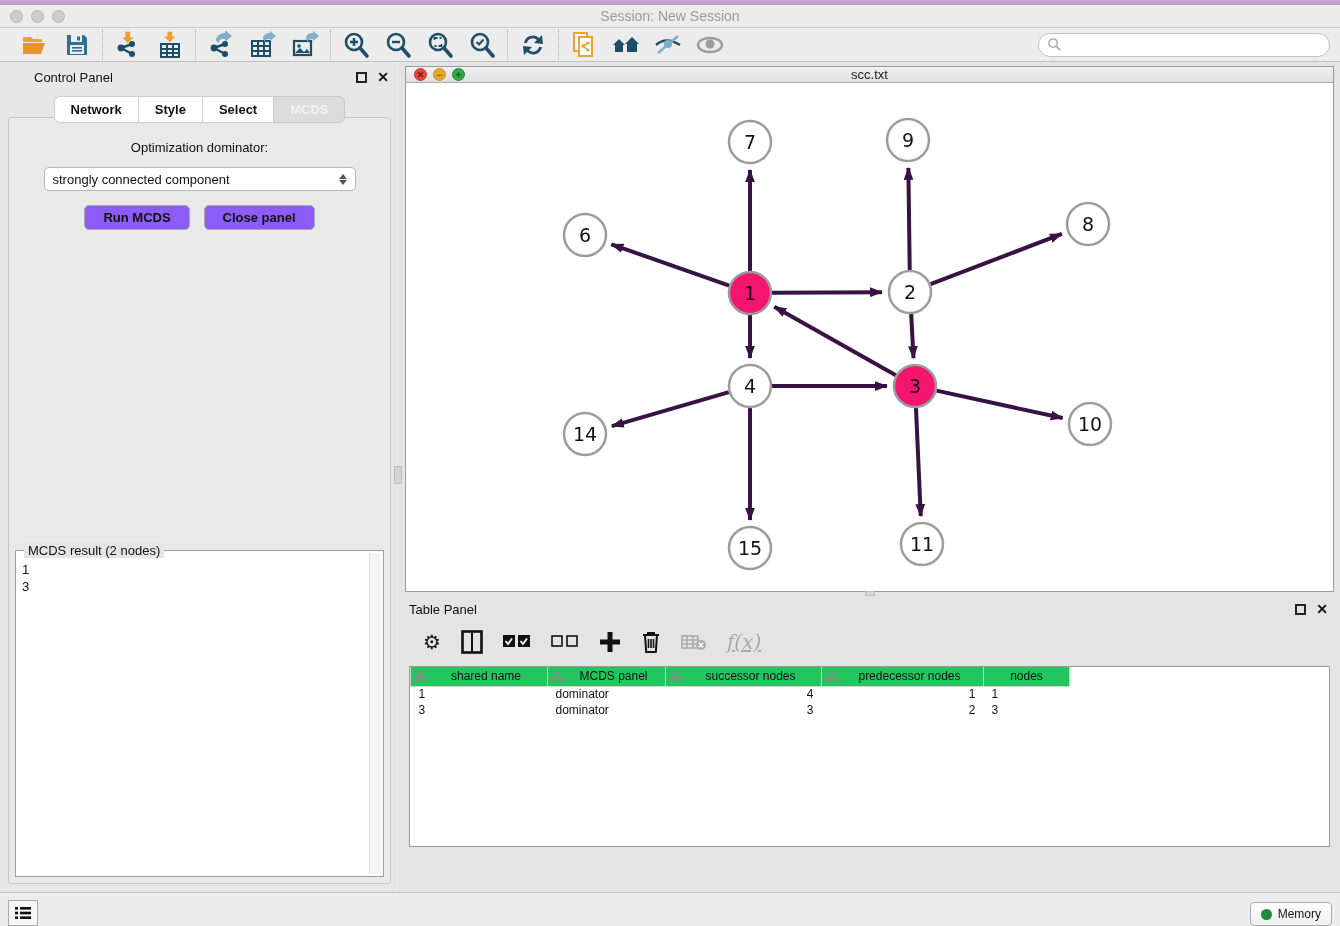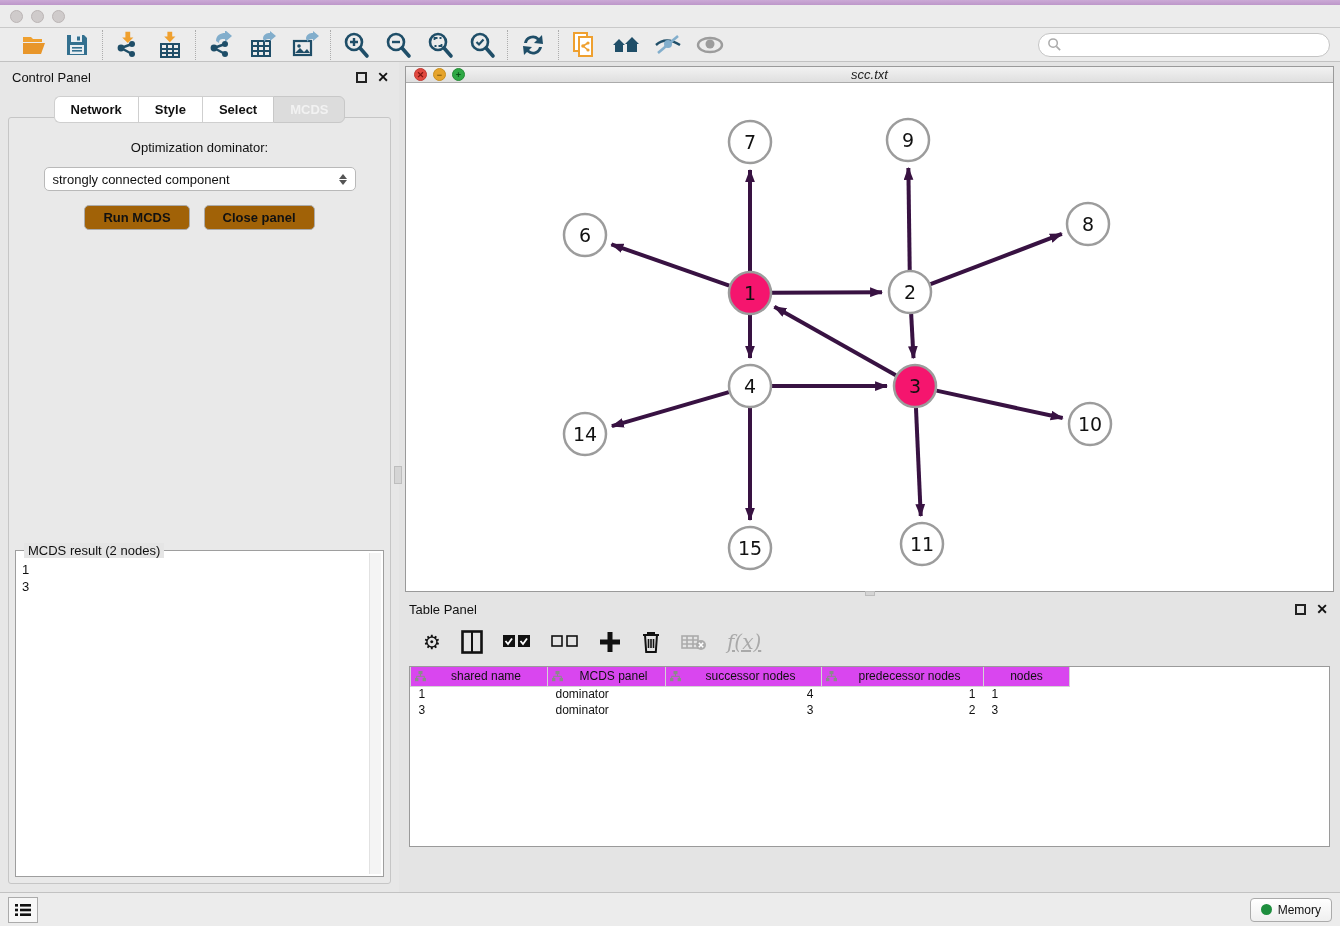--- a/index.html
+++ b/index.html
@@ -23,21 +23,21 @@
   .search-wrap { margin-left:auto; }
   .search-box { width:292px; height:24px; background:#FFF; border:1px solid #C4C4C4;
     border-radius:12px; display:flex; align-items:center; padding-left:8px; }
   .search-box svg { opacity:.55; }
 
   
   .main { display:flex; height:830px; }
 
   
   .control-panel { width:400px; background:#E7E7E7; padding:0 0 0 0; position:relative; }
-  .panel-header { height:26px; display:flex; align-items:center; padding:4px 10px 0 12px; }
+  .panel-header { height:26px; display:flex; align-items:center; padding:4px 10px 0 12px;margin-left:22px; }
   .panel-title { font-size:13px; color:#111; }
   .panel-header .spacer { flex:1; }
   .win-float { width:11px; height:11px; border:2px solid #222; margin-right:10px; }
   .win-close { font-size:14px; font-weight:bold; color:#111; line-height:1; }
 
   .cp-tabs { display:flex; justify-content:center; margin-top:8px; position:relative; z-index:2; }
   .cp-tab { font-size:13px; font-weight:600; padding:5px 16px; background:#FFF;
     border:1px solid #CFCFCF; border-right:none; color:#111; }
   .cp-tab:first-child { border-top-left-radius:6px; border-bottom-left-radius:6px; }
   .cp-tab:last-child { border-right:1px solid #CFCFCF; border-top-right-radius:6px; border-bottom-right-radius:6px; }
@@ -48,21 +48,21 @@
   .opt-label { text-align:center; font-size:13px; color:#111; margin-bottom:12px; }
   .criterion-select { margin:0 auto; width:312px; height:24px; background:#FFF;
     border:1px solid #B9B9B9; border-radius:5px; display:flex; align-items:center;
     padding:0 8px; font-size:13px; color:#111; }
   .criterion-select .sel-label { flex:1; }
   .stepper { display:flex; flex-direction:column; align-items:center; gap:1px; }
   .stepper i { border:4px solid transparent; display:block; width:0; height:0; }
   .stepper .up { border-bottom:5px solid #555; border-top:none; }
   .stepper .dn { border-top:5px solid #555; border-bottom:none; }
   .cp-buttons { display:flex; justify-content:center; gap:14px; margin-top:14px; }
-  .cp-btn { background:#a16207; border:1px solid #ABABAB; border-radius:5px;
+  .cp-btn { background:#8b5cf6; border:1px solid #ABABAB; border-radius:5px;
     font-size:13px; font-weight:600; color:#111; padding:4px 18px;
     font-family:"Liberation Sans",sans-serif; }
 
   .result-group { position:absolute; left:6px; right:6px; top:432px; bottom:6px;
     border:1px solid #9E9E9E; background:#FFF; }
   .result-legend { position:absolute; top:-8px; left:8px; background:#e5e5e5;
     padding:0 4px; font-size:13px; color:#111; }
   .result-text { position:absolute; inset:10px 14px 2px 6px; font-size:13px;
     color:#111; line-height:17px; white-space:pre-line; }
   .result-scroll { position:absolute; top:2px; bottom:2px; right:2px; width:12px;
@@ -76,68 +76,69 @@
   .network-window { height:526px; border:1px solid #9A9A9A; background:#FFF;
     display:flex; flex-direction:column; }
   .net-titlebar { height:21px; background:linear-gradient(#F2F2F2,#DFDFDF);
     border-bottom:1px solid #ABABAB; display:flex; align-items:center; position:relative; }
   .traffic { display:flex; gap:6px; margin-left:8px; }
   .tl { width:13px; height:13px; border-radius:50%; font-size:9px; line-height:12px;
     text-align:center; font-weight:bold; }
   .tl.red { background:#E1483F; border:1px solid #C03A32; color:#7E1510; }
   .tl.yellow { background:#E6A42B; border:1px solid #C88F1F; color:#7E5505; }
   .tl.green { background:#2EA844; border:1px solid #238B35; color:#0C5218; }
-  .net-title { position:absolute; left:0; right:0; text-align:center; font-size:13px; color:#222;font-style:italic; }
+  .net-title { position:absolute; left:0; right:0; text-align:center; font-size:13px; color:#222; }
   .net-canvas { flex:1; background:#FFF; }
   .hdivider-handle { width:10px; height:5px; background:#D5D5D5; border:1px solid #BDBDBD;
     margin:0 auto; margin-top:-1px; }
 
   
   .table-panel { flex:1; margin-top:0px; display:flex; flex-direction:column; }
   .tp-header { height:24px; display:flex; align-items:center; padding:2px 6px 0 4px; }
   .tp-toolbar { height:44px; display:flex; align-items:center; gap:20px; padding-left:18px; }
   .tp-toolbar .ticon { display:flex; align-items:center; justify-content:center; }
   .gear-glyph { font-size:20px; color:#111; font-family:"DejaVu Sans",sans-serif; }
   .fx-glyph { font-size:20px; color:#A9A9A9; font-family:"DejaVu Serif",serif; font-style:italic;text-decoration:underline; }
   .table-box { height:181px; margin:2px 4px 0 4px; background:#FFF; border:1px solid #9A9A9A;
     overflow:hidden; }
   .tbl { border-collapse:collapse; font-size:12px; table-layout:fixed; }
-  .tbl th { height:19px; background:#d946ef; border:1px solid #D4D4D4; border-top:none;
+  .tbl th { height:19px; background:#22c55e; border:1px solid #D4D4D4; border-top:none;
     font-weight:normal; color:#111; position:relative; padding:0 4px 0 18px; }
   .tbl th .hier { position:absolute; left:4px; top:4px; }
   .tbl td { height:16px; padding:0 8px; color:#111; white-space:nowrap; }
   .tbl td.num { text-align:right; }
   .tp-tabs-row { height:34px; display:flex; justify-content:center; align-items:center;
     border-top:1px solid #CFCFCF; margin-top:6px; background:#E4E4E4; }
   .tp-tab { font-size:13px; font-weight:600; padding:5px 15px; background:#FFF;
     border:1px solid #BDBDBD; border-right:none; color:#111; }
   .tp-tab:first-child { border-top-left-radius:6px; border-bottom-left-radius:6px; }
   .tp-tab:last-child { border-right:1px solid #BDBDBD; border-top-right-radius:6px; border-bottom-right-radius:6px; }
   .tp-tab.active { background:#D6D6D6; color:#EDEDED; border-color:#C4C4C4; }
 
   
   .statusbar { height:34px; background:#ECECEC; border-top:1px solid #C2C2C2;
-    display:flex; align-items:center; padding:0 8px; }
+    display:flex; align-items:flex-end; padding:0 8px; }
   .list-btn { width:30px; height:26px; background:#F7F7F7; border:1px solid #ABABAB;
     display:flex; align-items:center; justify-content:center; }
   .memory-btn { margin-left:auto; height:24px; background:linear-gradient(#FFF,#EFEFEF);
     border:1px solid #ABABAB; border-radius:4px; display:flex; align-items:center;
     gap:6px; padding:0 10px; font-size:12px; color:#111; }
   .memory-dot { width:11px; height:11px; border-radius:50%; background:#1E8E3E; }
 </style>
 </head>
 <body>
 
 <div class="purple-strip"></div>
 <div class="titlebar">
   <div class="mac-dots">
     <span class="mac-dot"></span>
     <span class="mac-dot"></span>
     <span class="mac-dot"></span>
   </div>
+  <div class="titlebar-title">Session: New Session</div>
 </div>
 
 <div class="toolbar">
   <div class="tb-group">
     <span class="tb-icon">
       <svg width="26" height="22" viewBox="0 0 26 22">
           <path d="M1 3 h8 l2 2 h9 v3 h-19 z" fill="#EFA02F"></path>
           <path d="M1 9 h22 l-4 11 h-18 z" fill="#E8962A"></path>
         </svg>
     </span>

